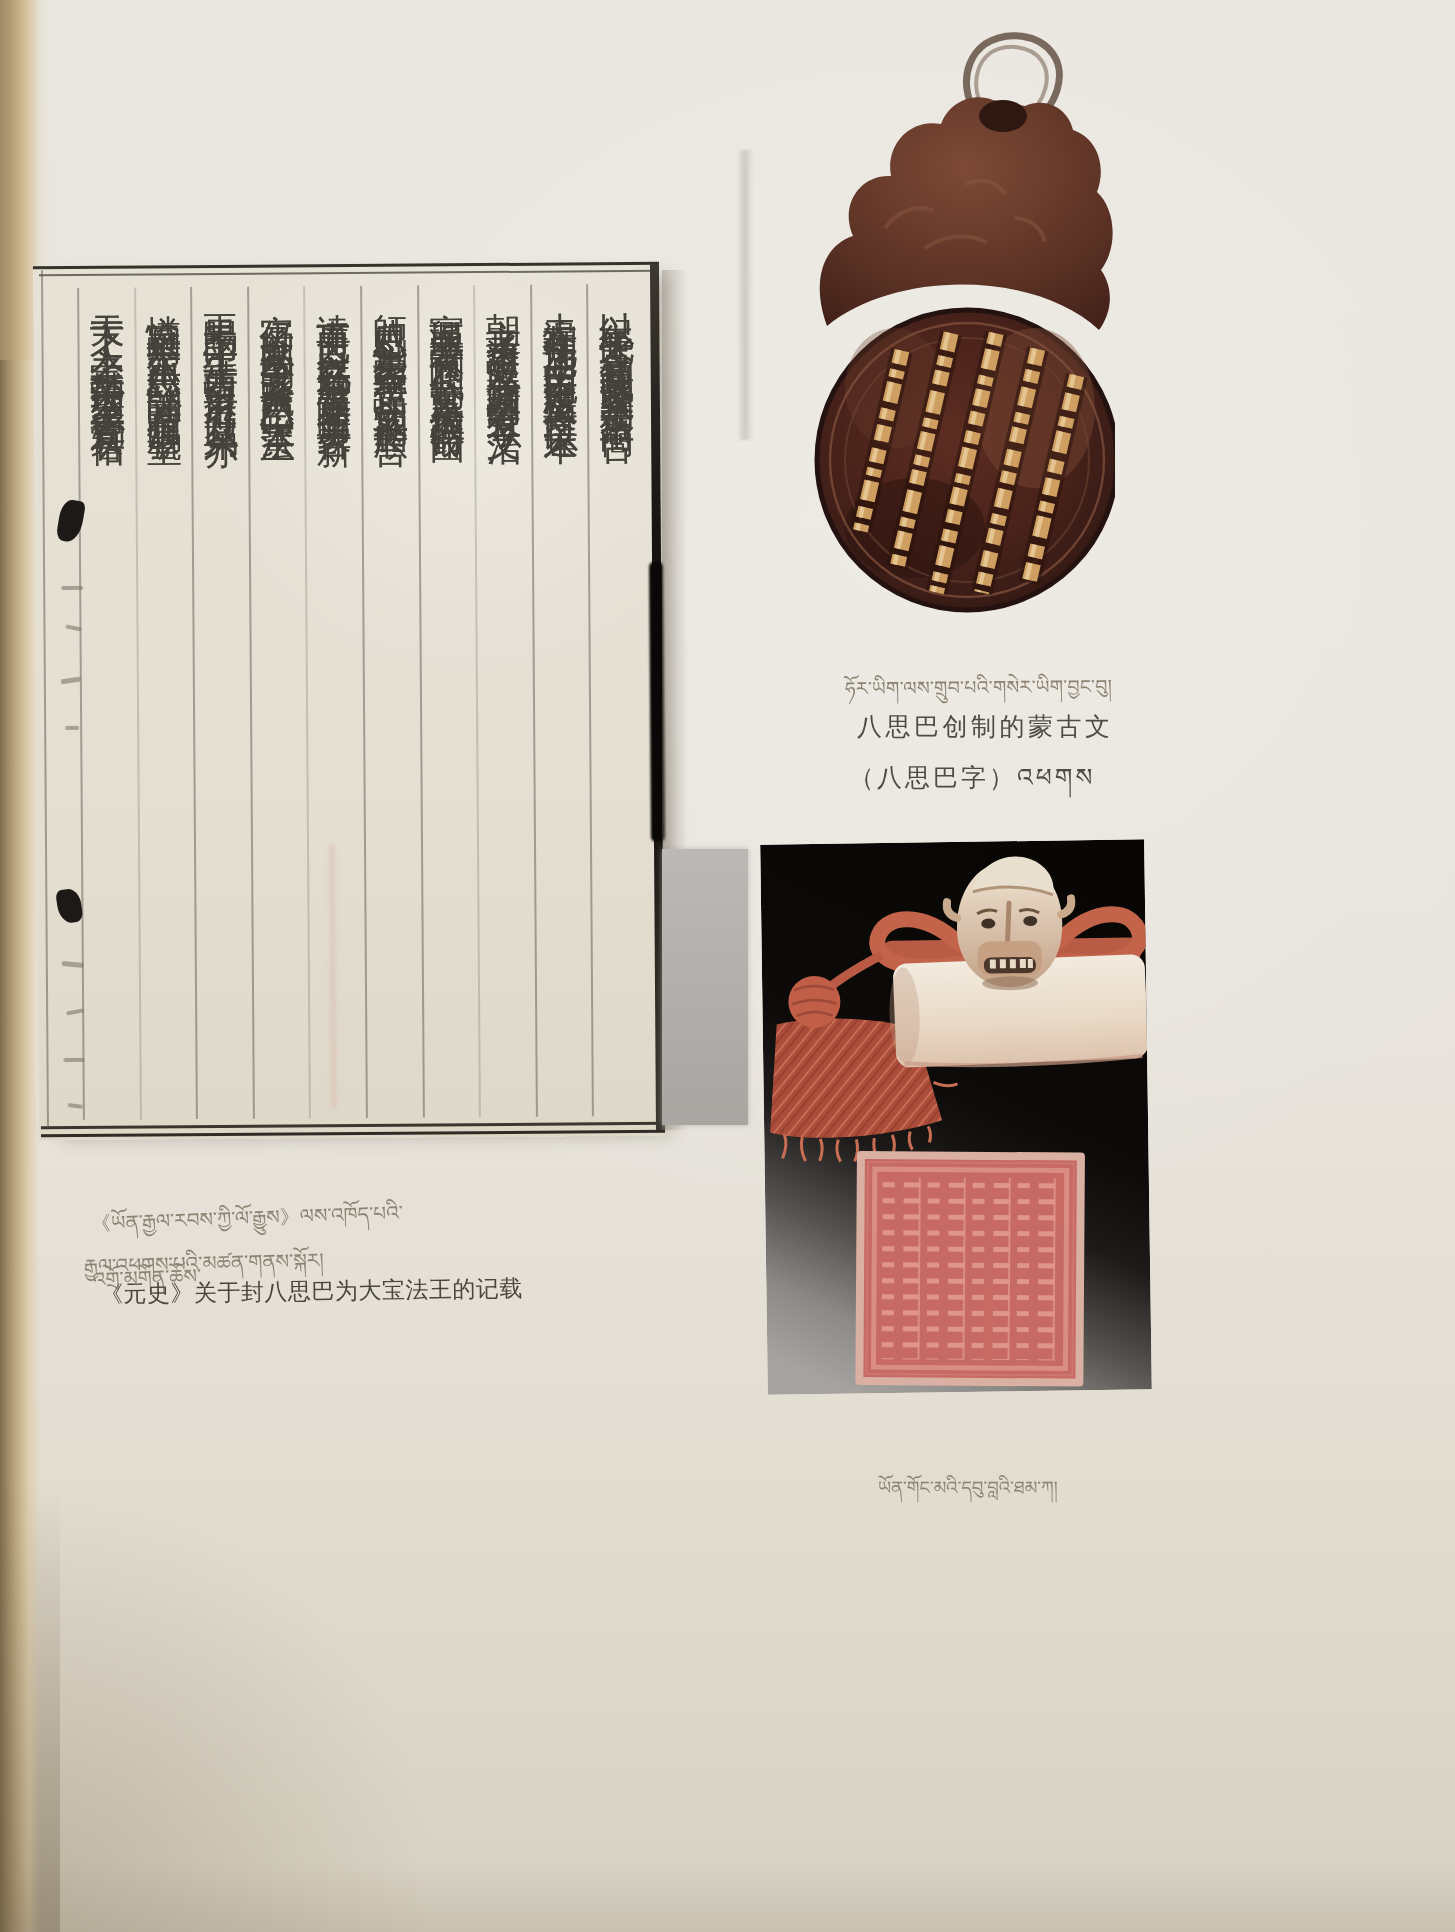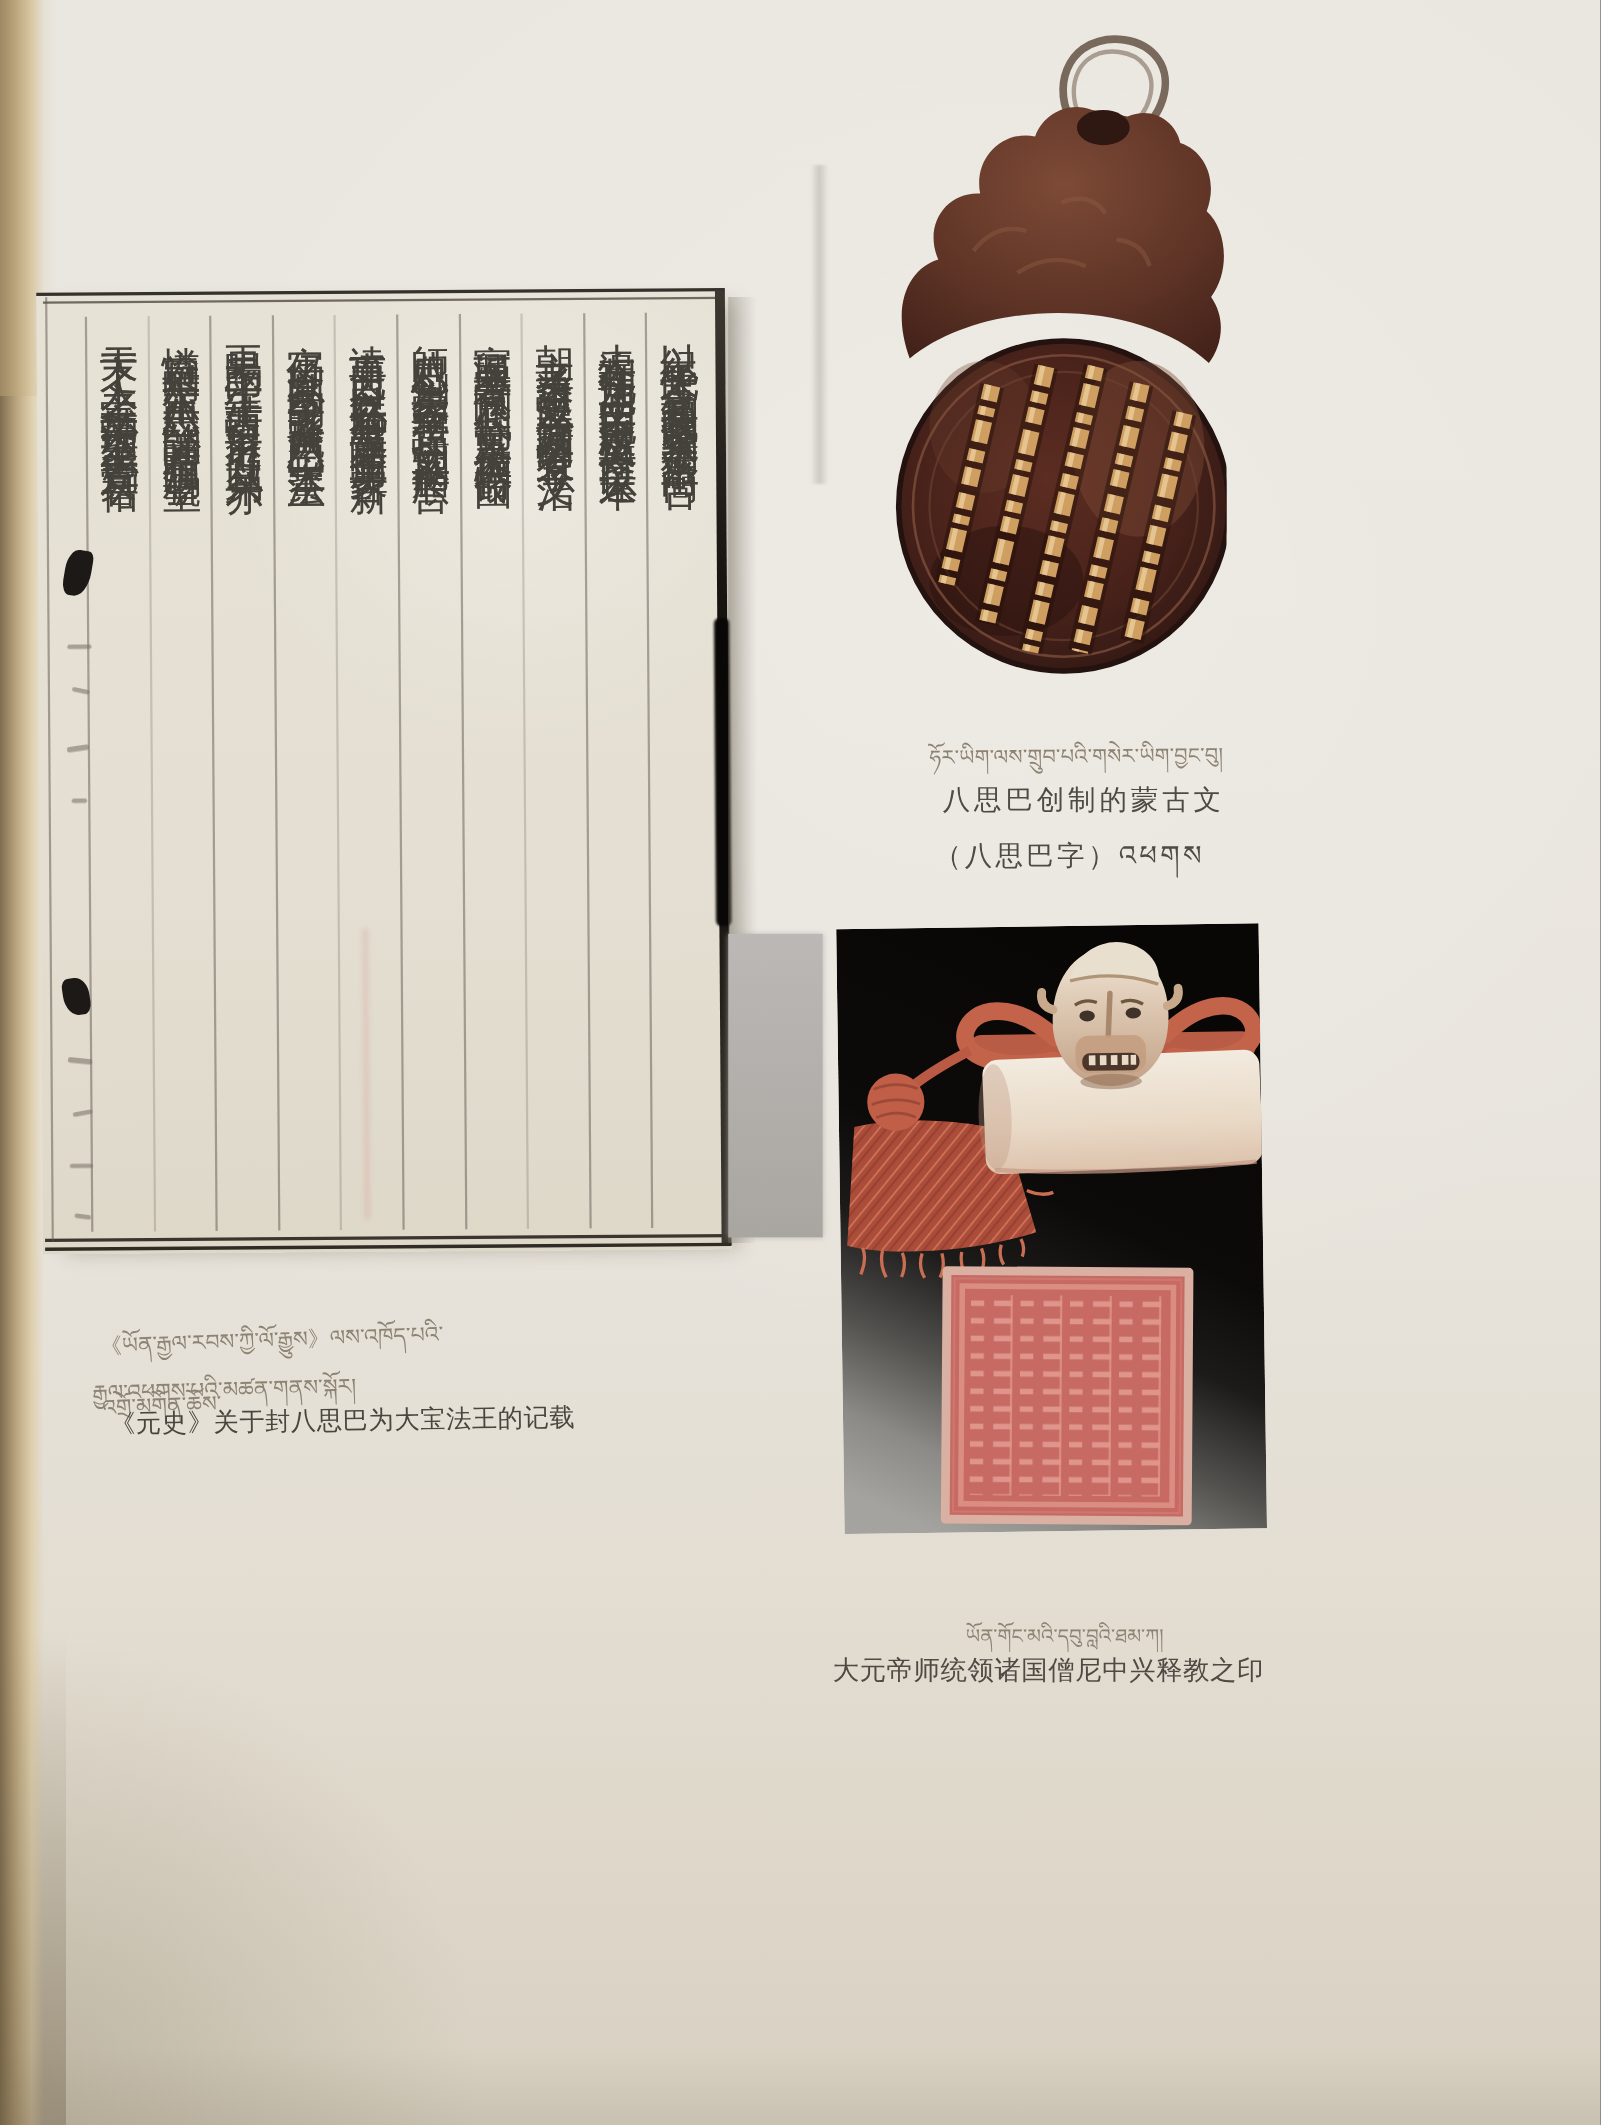--- a/index.html
+++ b/index.html
@@ -290,15 +290,14 @@
         <rect x="116" y="336" width="38" height="182" fill="url(#bars)"></rect>
         <rect x="161" y="336" width="38" height="182" fill="url(#bars)"></rect>
         <rect x="206" y="336" width="38" height="182" fill="url(#bars)"></rect>
         <rect x="251" y="336" width="38" height="182" fill="url(#bars)"></rect>
       </g>
       <rect x="98" y="318" width="212" height="218" fill="#ffffff" opacity=".05"></rect>
     </g>
   </svg>
 
   <div class="abs tib cap-tib-seal">ཡོན་གོང་མའི་དབུ་བླའི་ཐམ་ཀ།</div>
-  <div class="abs cap-seal">大元帝师统领诸国僧尼中兴释教之印</div>
 
 </div>
 
 </body></html>

